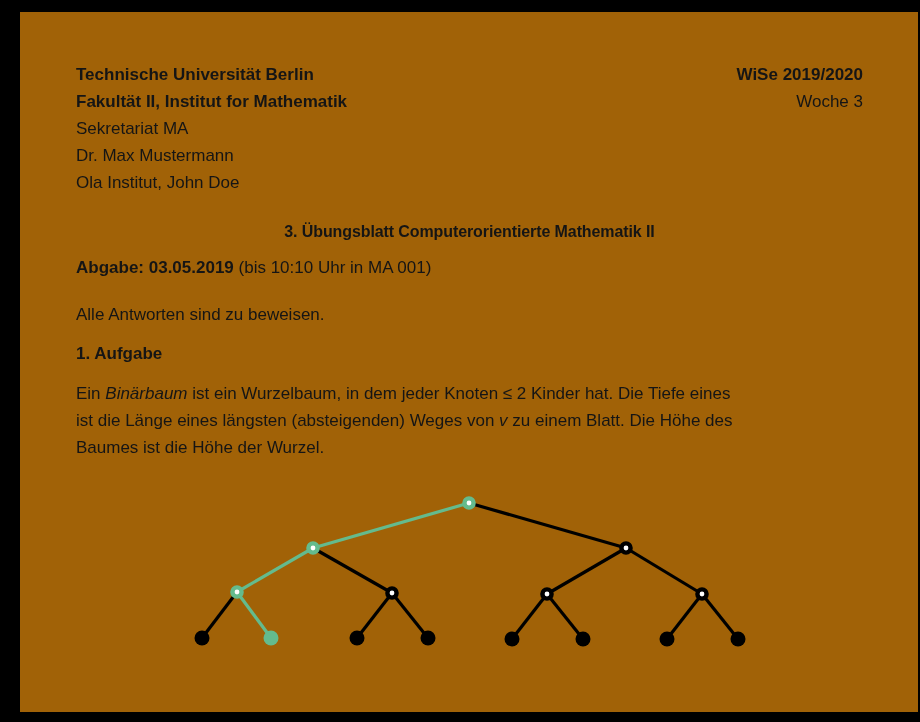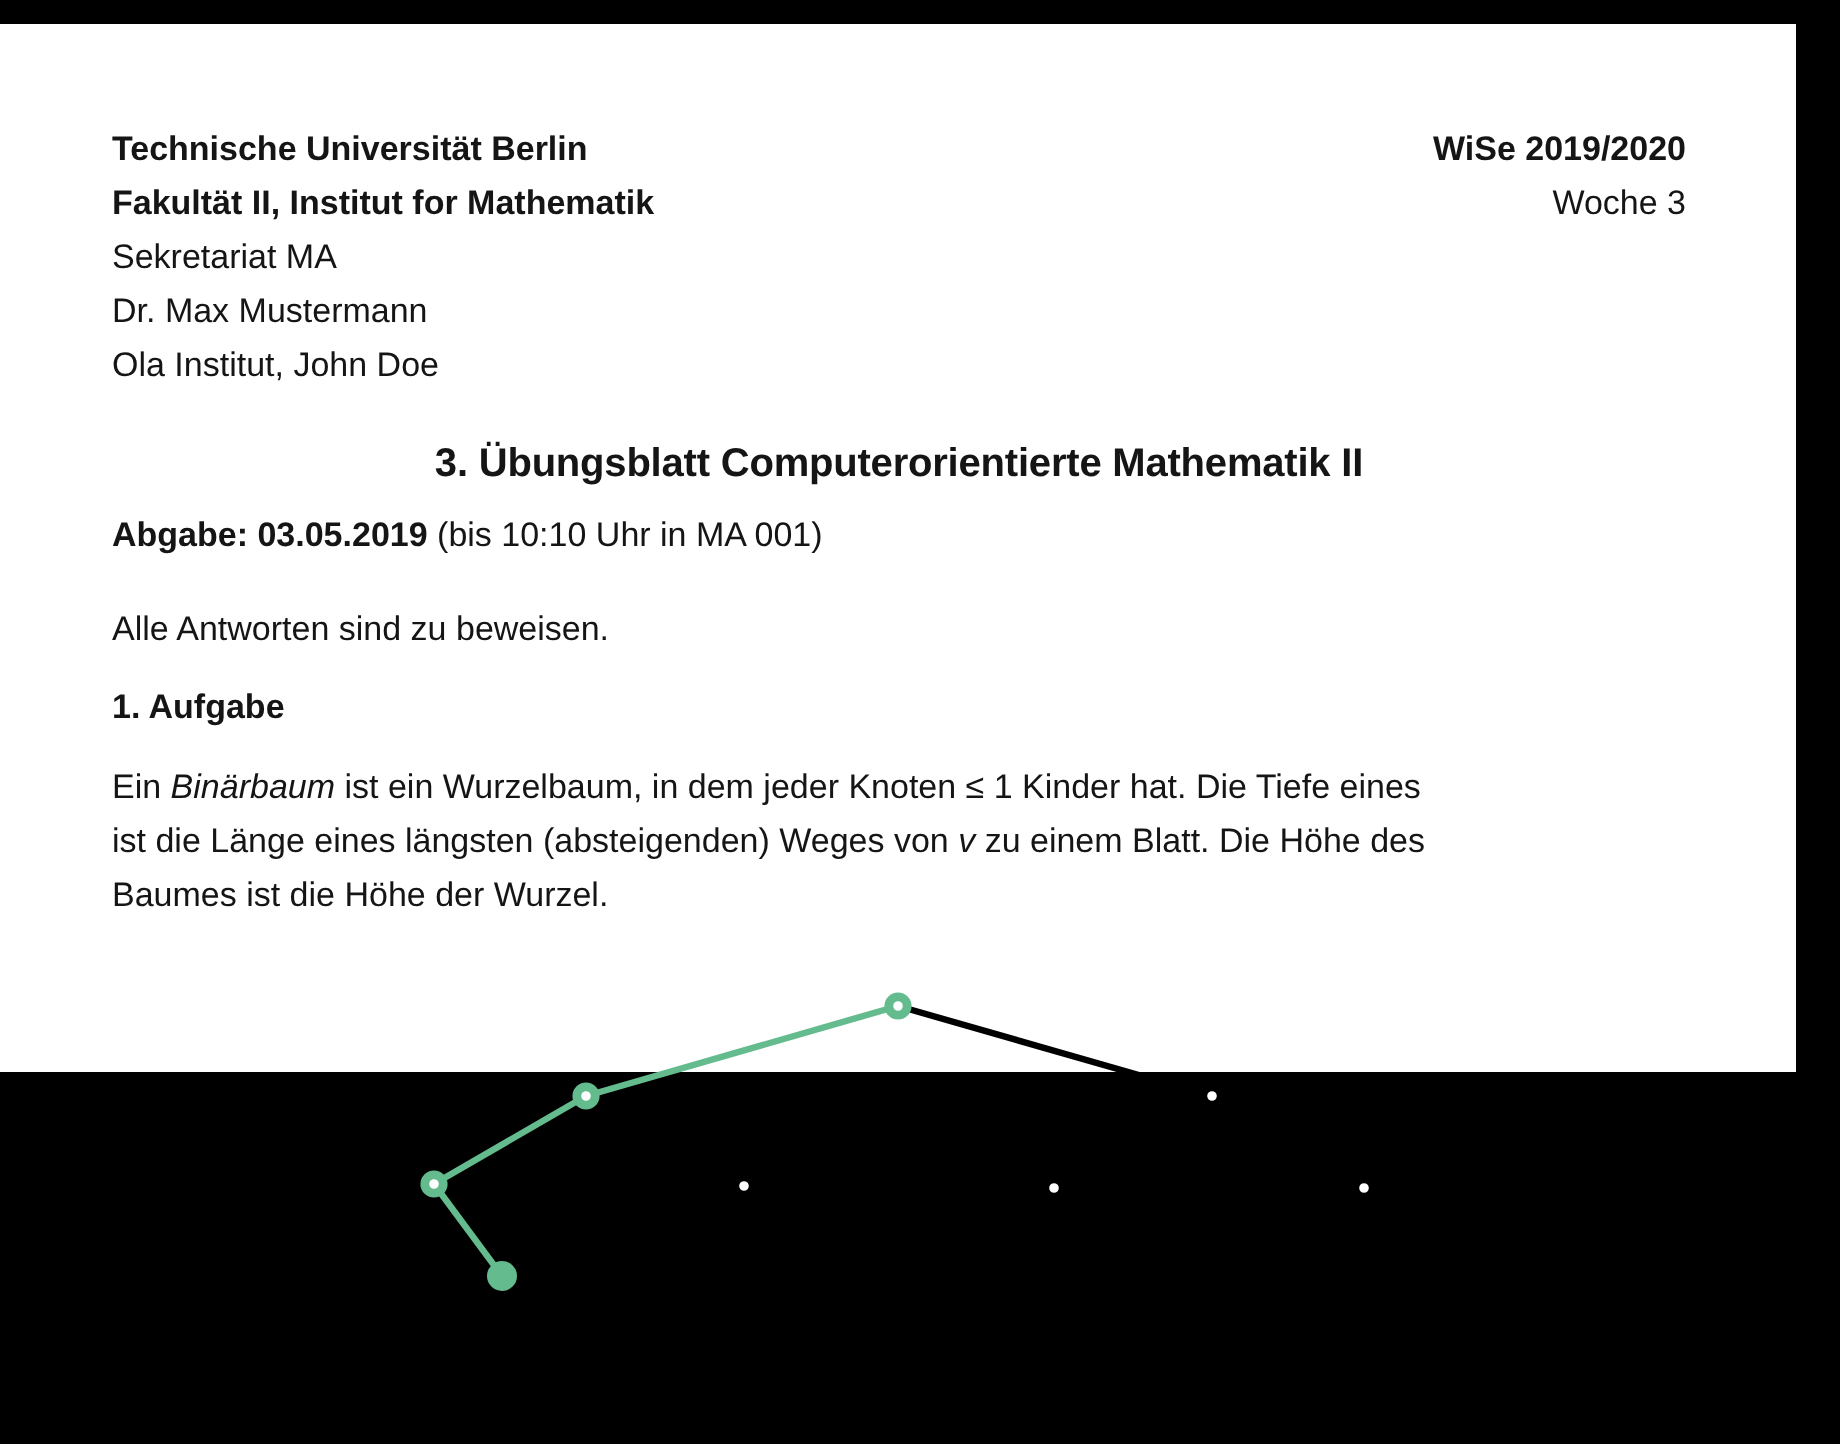--- a/index.html
+++ b/index.html
@@ -5,30 +5,30 @@
   html, body { margin: 0; padding: 0; }
   body {
     width: 920px; height: 722px;
     background: #000;
     font-family: "Liberation Sans", "DejaVu Sans", sans-serif;
     color: #151515;
     overflow: hidden;
     position: relative;
   }
   .page {
-    position: absolute; left: 0; top: 12px;
-    width: 898px; height: 524px;
-    background: #ffffff;
+    position: absolute; left: 20px; top: 12px;
+    width: 898px; height: 700px;
+    background: #a16207;
   }
   .content { padding: 49px 55px 0 56px; font-size: 17px; line-height: 27px; }
   .bold { font-weight: 700; }
   .it { font-style: italic; }
   .header-row { display: flex; justify-content: space-between; }
   .header-right { text-align: right; }
-  .title { font-size: 20px; line-height: 30px; margin-top: 21px; text-align: center; font-weight: 700; letter-spacing: -0.1px; }
+  .title { font-size: 16px; line-height: 30px; margin-top: 21px; text-align: center; font-weight: 700; letter-spacing: -0.1px; }
   .deadline { margin-top: 7px; }
   .notice { margin-top: 20px; text-align: left; font-weight: 400; }
   .exercise-row { display: flex; justify-content: space-between; margin-top: 12px; }
   .para { margin-top: 13px; }
   .pline { white-space: nowrap; }
   .tree-svg { position: absolute; left: 0; top: 0; width: 898px; height: 700px; }
 </style>
 </head>
 <body>
 
@@ -53,21 +53,21 @@
 
     <div class="deadline"><span class="bold">Abgabe: 03.05.2019</span><span> (bis 10:10 Uhr in MA 001)</span></div>
 
     <div class="notice">Alle Antworten sind zu beweisen.</div>
 
     <div class="exercise-row">
       <div class="bold">1. Aufgabe</div>
     </div>
 
     <div class="para">
-      <div class="pline"><span>Ein </span><span class="it">Binärbaum</span><span> ist ein Wurzelbaum, in dem jeder Knoten ≤ 1 Kinder hat. Die Tiefe eines</span></div>
+      <div class="pline"><span>Ein </span><span class="it">Binärbaum</span><span> ist ein Wurzelbaum, in dem jeder Knoten ≤ 2 Kinder hat. Die Tiefe eines</span></div>
       <div class="pline"><span>ist die Länge eines längsten (absteigenden) Weges von </span><span class="it">v</span><span> zu einem Blatt. Die Höhe des</span></div>
       <div class="pline"><span>Baumes ist die Höhe der Wurzel.</span></div>
     </div>
 
   </div>
 
   <svg id="treeSvg" class="tree-svg" viewBox="0 0 898 700">
       <line x1="449" y1="491" x2="293" y2="536" stroke="#64bb8d" stroke-width="3.2"></line>
       <line x1="449" y1="491" x2="606" y2="536" stroke="#000000" stroke-width="3.2"></line>
       <line x1="293" y1="536" x2="217" y2="580" stroke="#64bb8d" stroke-width="3.2"></line>

